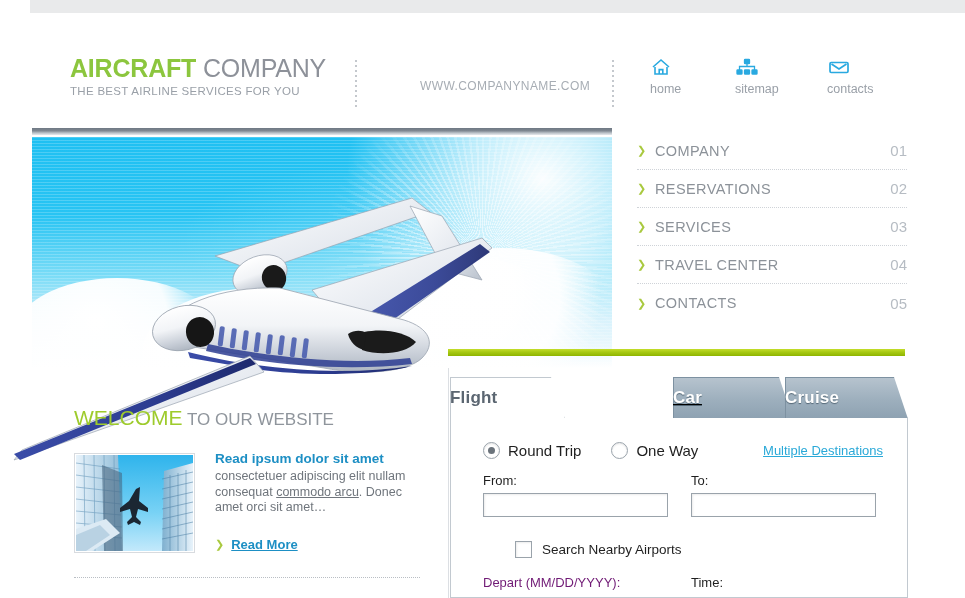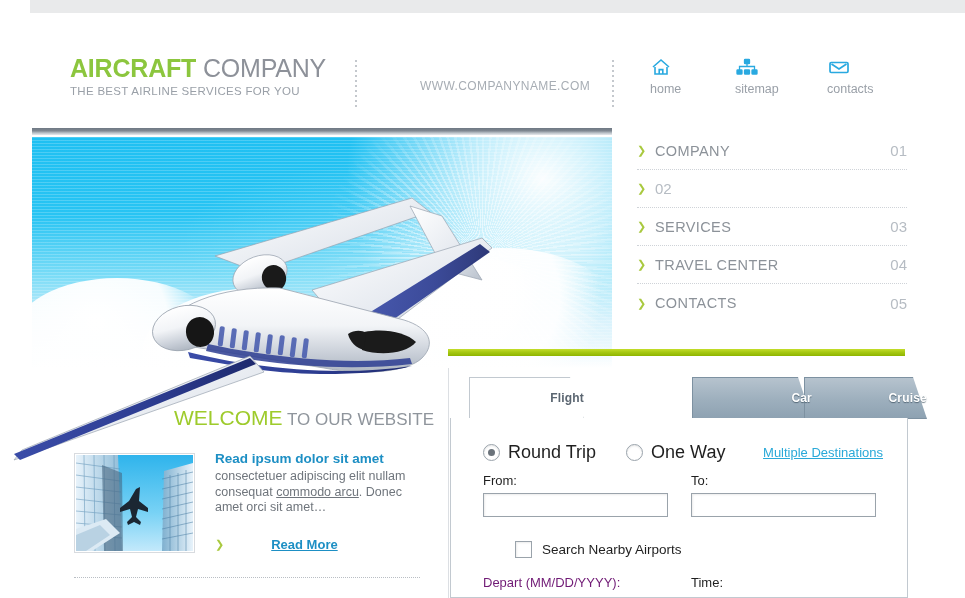--- a/index.html
+++ b/index.html
@@ -111,21 +111,21 @@
   .greenbar {
     position:absolute; left:448px; top:349px; width:457px; height:7px;
     background: linear-gradient(to bottom, #c4dd2b 0%, #a7c913 45%, #8fb400 100%);
   }
 
   
   .coldiv { position:absolute; left:448px; top:368px; width:1px; height:230px; background:#dcdfe3; }
 
   
   .welcome { position:absolute; left:74px; top:406px; width:360px; }
-  .welcome-title { font-size:21px; line-height:24px; white-space:nowrap;text-align:right; }
+  .welcome-title { font-size:21px; line-height:24px; white-space:nowrap; }
   .wt-a { color:#9ecb2c; font-weight:normal; }
   .wt-b { color:#8f959c; font-weight:normal; font-size:17px; }
 
   .wrow { position:absolute; left:74px; top:453px; width:360px; }
   .wthumb {
     position:absolute; left:0; top:0; width:121px; height:100px;
     border:1px solid #d8dbdf; background:#fff; padding:1px;
   }
   .wthumb-inner {
     position:relative; width:117px; height:96px; overflow:hidden;
@@ -133,71 +133,71 @@
   }
   .wtext { position:absolute; left:141px; top:-2px; width:218px; }
   .wtext h3 {
     font-size:13.5px; color:#1d8fc4; font-weight:bold; line-height:16px; margin-bottom:2px;
   }
   .wtext p { font-size:12.5px; color:#6f757c; line-height:15.5px; }
   .wtext p u { text-decoration:underline; }
   .wmore { position:absolute; left:141px; top:84px; display:flex; align-items:center; gap:7px; }
   .wmore .arr { color:#a9c93f; font-size:11px; }
   .wmore a {
-    font-size:13px; color:#1d8fc4; font-weight:bold; margin-left:40px;
+    font-size:13px; color:#1d8fc4; font-weight:bold; 
   }
   .wdots {
     position:absolute; left:74px; top:577px; width:346px; height:1px;
     border-top:1px dotted #b9bec4;
   }
 
   
   .booking { position:absolute; left:450px; top:377px; width:458px; height:221px; }
   .tabs { position:absolute; left:0; top:0; height:42px; width:458px; }
   .tab {
     position:absolute; top:0; height:42px;
-    display:flex; align-items:center; justify-content:flex-end;
-    font-size:12px; font-weight:bold; letter-spacing:0.2px;margin-left:19px;
+    display:flex; align-items:center; justify-content:flex-start;
+    font-size:17px; font-weight:bold; letter-spacing:0.2px;
   }
   .tab .tshape {
     position:absolute; inset:0;
     -webkit-clip-path: polygon(0 0, calc(100% - 14px) 0, 100% 100%, 0 100%);
             clip-path: polygon(0 0, calc(100% - 14px) 0, 100% 100%, 0 100%);
   }
   .tab-inactive .tshape {
     background: linear-gradient(to bottom, #b6c3ce 0%, #9dafbd 55%, #8ea2b2 100%);
     border:1px solid #7d91a1;
   }
   .tab-inactive .tlabel { color:#ffffff; text-shadow:0 1px 1px rgba(60,80,95,0.75); }
   .tab-active .tshape {
     background:#ffffff;
     border:1px solid #c2c9d0; border-bottom:none;
   }
   .tab-active .tlabel { color:#5b6671; }
   .tlabel { position:relative; z-index:2; }
   .t-flight  { left:0px;   width:115px; }
   .t-hotel   { left:107px; width:124px; }
-  .t-car     { left:223px; width:120px; }
+  .t-car     { left:223px; width:120px;text-decoration:underline; }
   .t-cruise  { left:335px; width:123px; }
 
   .panel {
     position:absolute; left:0; top:41px; width:458px; height:180px;
     background:#fff; border:1px solid #c2c9d0; border-top:none;
   }
   .panel-top-cover { position:absolute; left:0; top:0; width:114px; height:1px; background:#fff; }
 
   .trip-row { position:absolute; left:32px; top:24px; width:400px; display:flex; align-items:center; }
   .radio {
     width:17px; height:17px; border-radius:50%;
     border:1px solid #9aa3ab; background:#fff;
     display:inline-flex; align-items:center; justify-content:center; flex:none;
     box-shadow: inset 0 1px 2px rgba(0,0,0,0.10);
   }
   .radio .dot { width:7px; height:7px; border-radius:50%; background:#6b737b; }
-  .radio-label { font-size:18px; color:#1f1f1f; margin-left:8px; white-space:nowrap; }
+  .radio-label { font-size:15px; color:#1f1f1f; margin-left:8px; white-space:nowrap; }
   .gap-a { width:30px; }
   .mdlink {
     margin-left:auto; font-size:13px; color:#2aa9d8;
     white-space:nowrap;
   }
 
   .ft-row { position:absolute; left:32px; top:55px; width:400px; }
   .ft-col { position:absolute; top:0; }
   .ft-col.c-from { left:0px; width:185px; }
   .ft-col.c-to { left:208px; width:185px; }
@@ -350,20 +350,21 @@
   <nav class="rmenu">
 
     <div class="rmenu-item">
       <span class="rmenu-arrow">❯</span>
       <span class="rmenu-label">COMPANY</span>
       <span class="rmenu-num">01</span>
     </div>
 
     <div class="rmenu-item">
       <span class="rmenu-arrow">❯</span>
+      <span class="rmenu-label">RESERVATIONS</span>
       <span class="rmenu-num">02</span>
     </div>
 
     <div class="rmenu-item">
       <span class="rmenu-arrow">❯</span>
       <span class="rmenu-label">SERVICES</span>
       <span class="rmenu-num">03</span>
     </div>
 
     <div class="rmenu-item">

